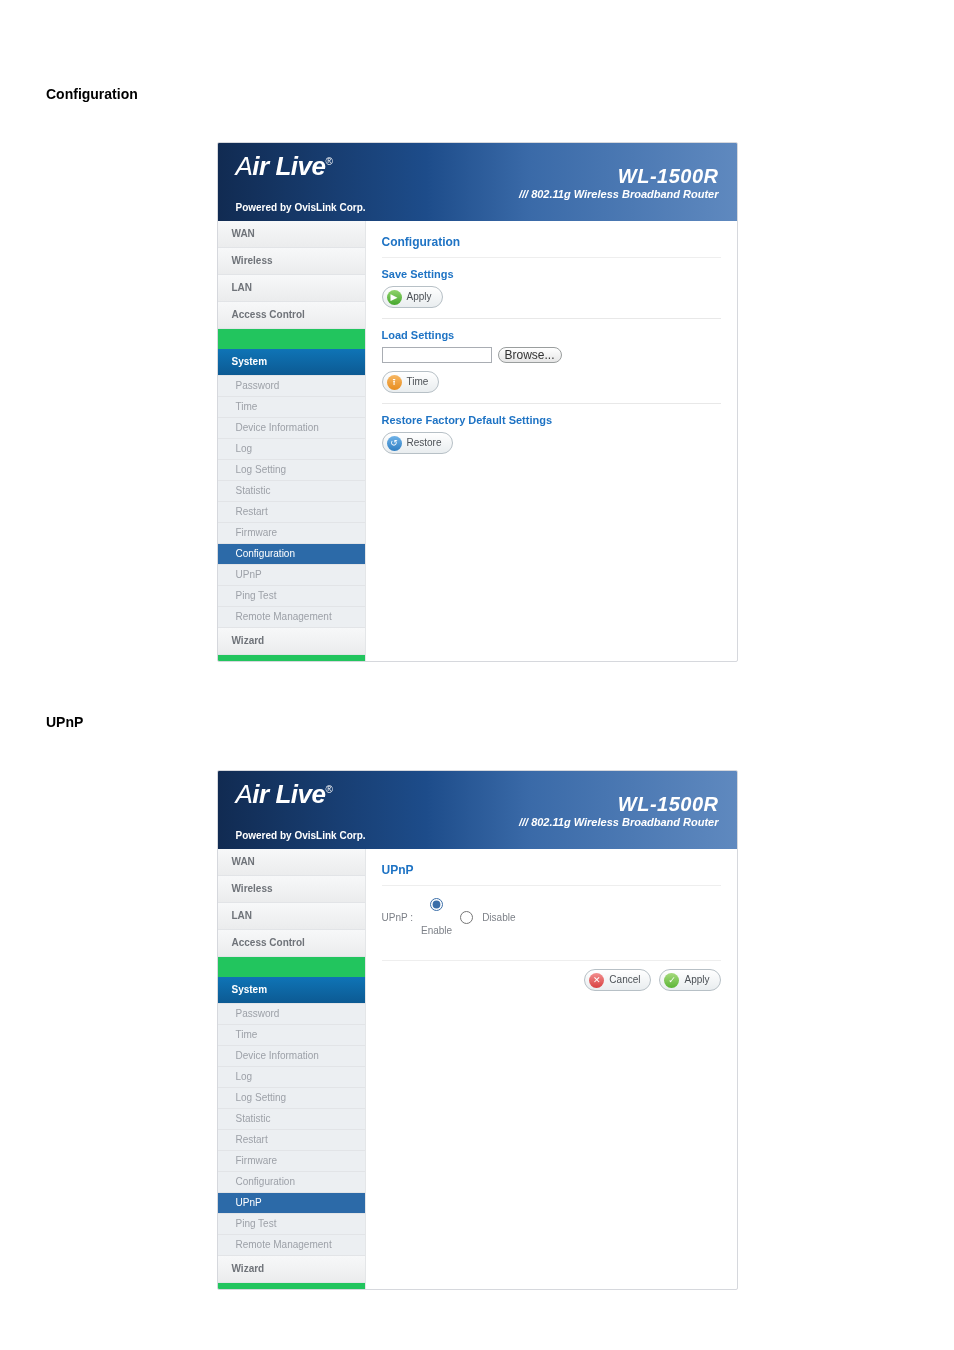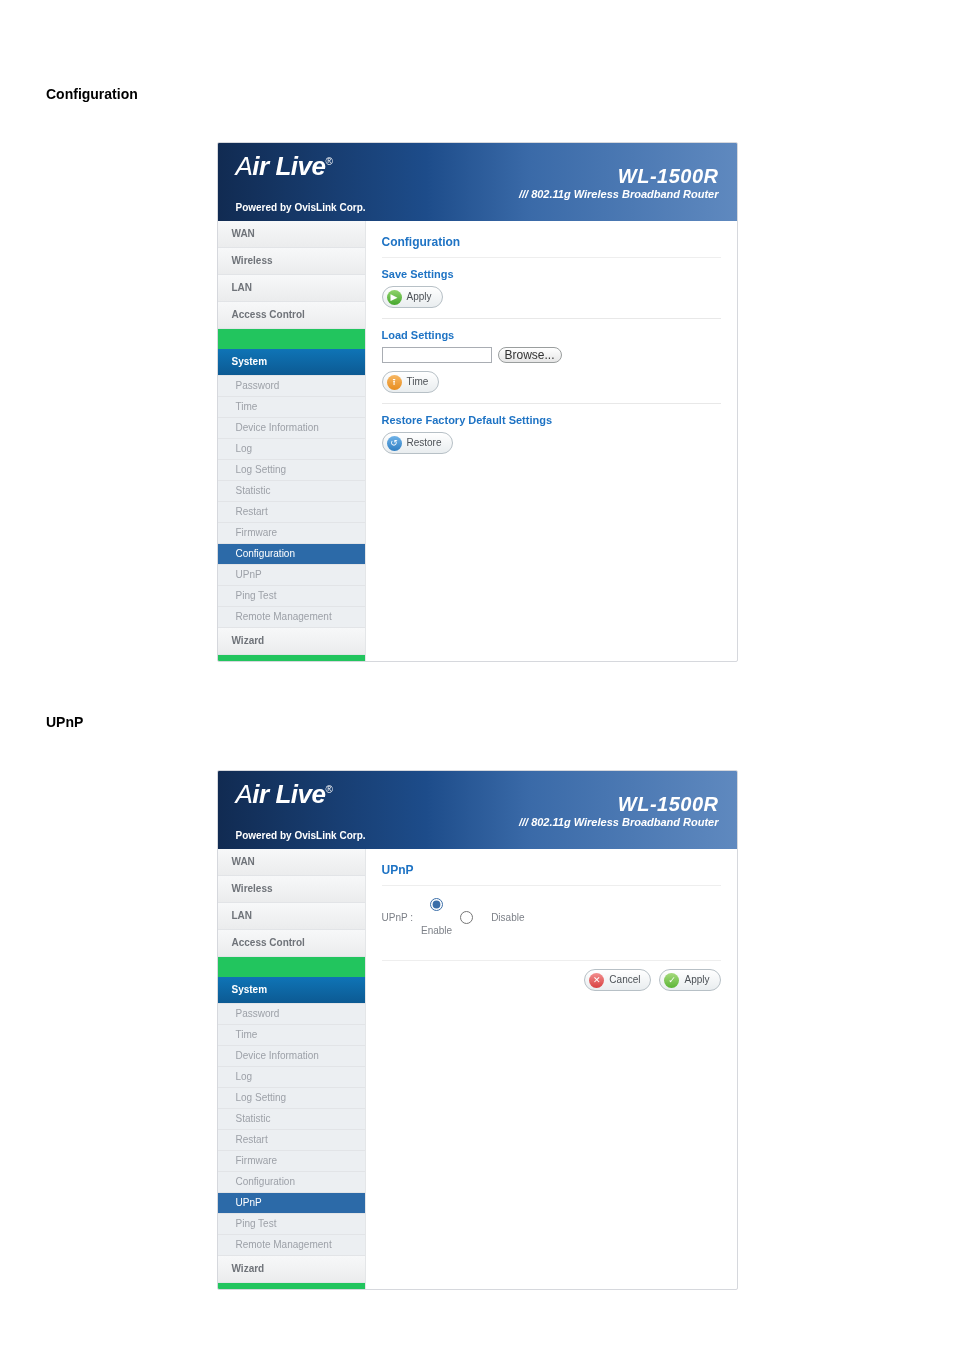--- a/index.html
+++ b/index.html
@@ -182,21 +182,21 @@
       <div class="content">
         <div class="crumb">UPnP</div>
 
         <div style="padding:12px 0 6px">
           <div class="form-line">
             <span>UPnP :</span>
             <label style="display:flex;align-items:center;gap:14px;flex-direction:column;">
               <input type="radio" class="radio" name="upnp1" checked="" style="">
               <span>Enable</span>
             </label>
-            <label style="display:flex;align-items:center;gap:18px;">
+            <label style="display:flex;align-items:center;gap:9px;">
               <input type="radio" class="radio" name="upnp1" style="">
               <span>Disable</span>
             </label>
           </div>
         </div>
 
         <div class="actions">
           <button class="pill-btn">
             <span class="pill-ico ico-x">✕</span>
             <span>Cancel</span>

